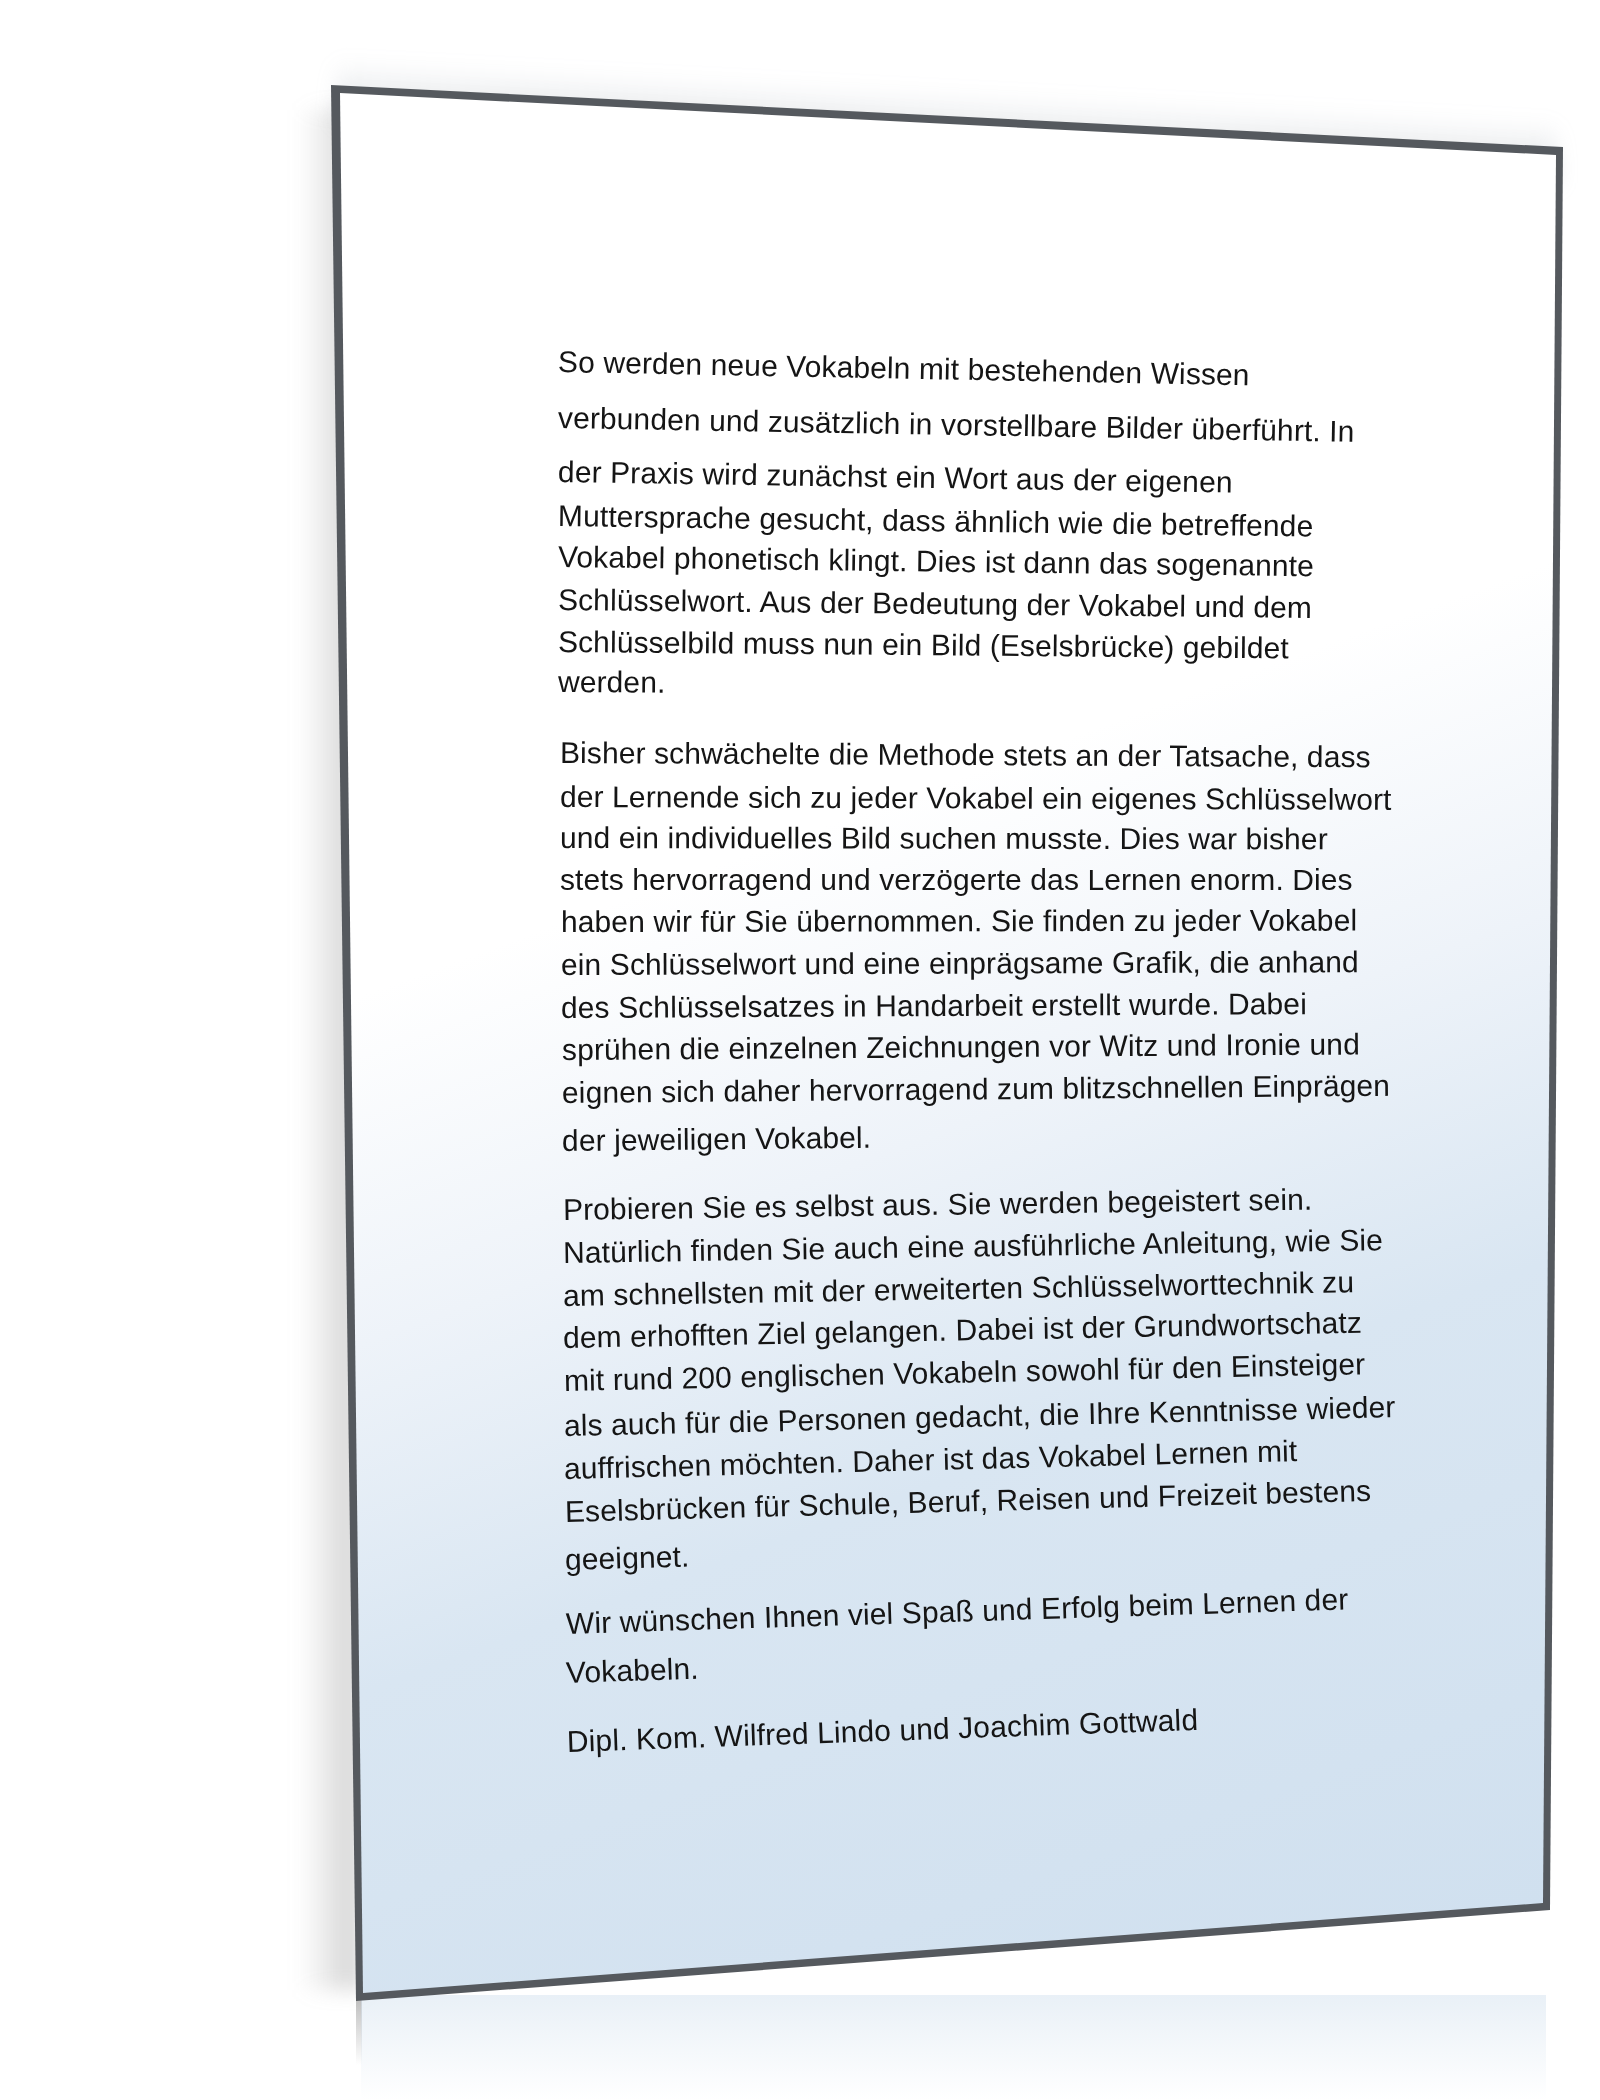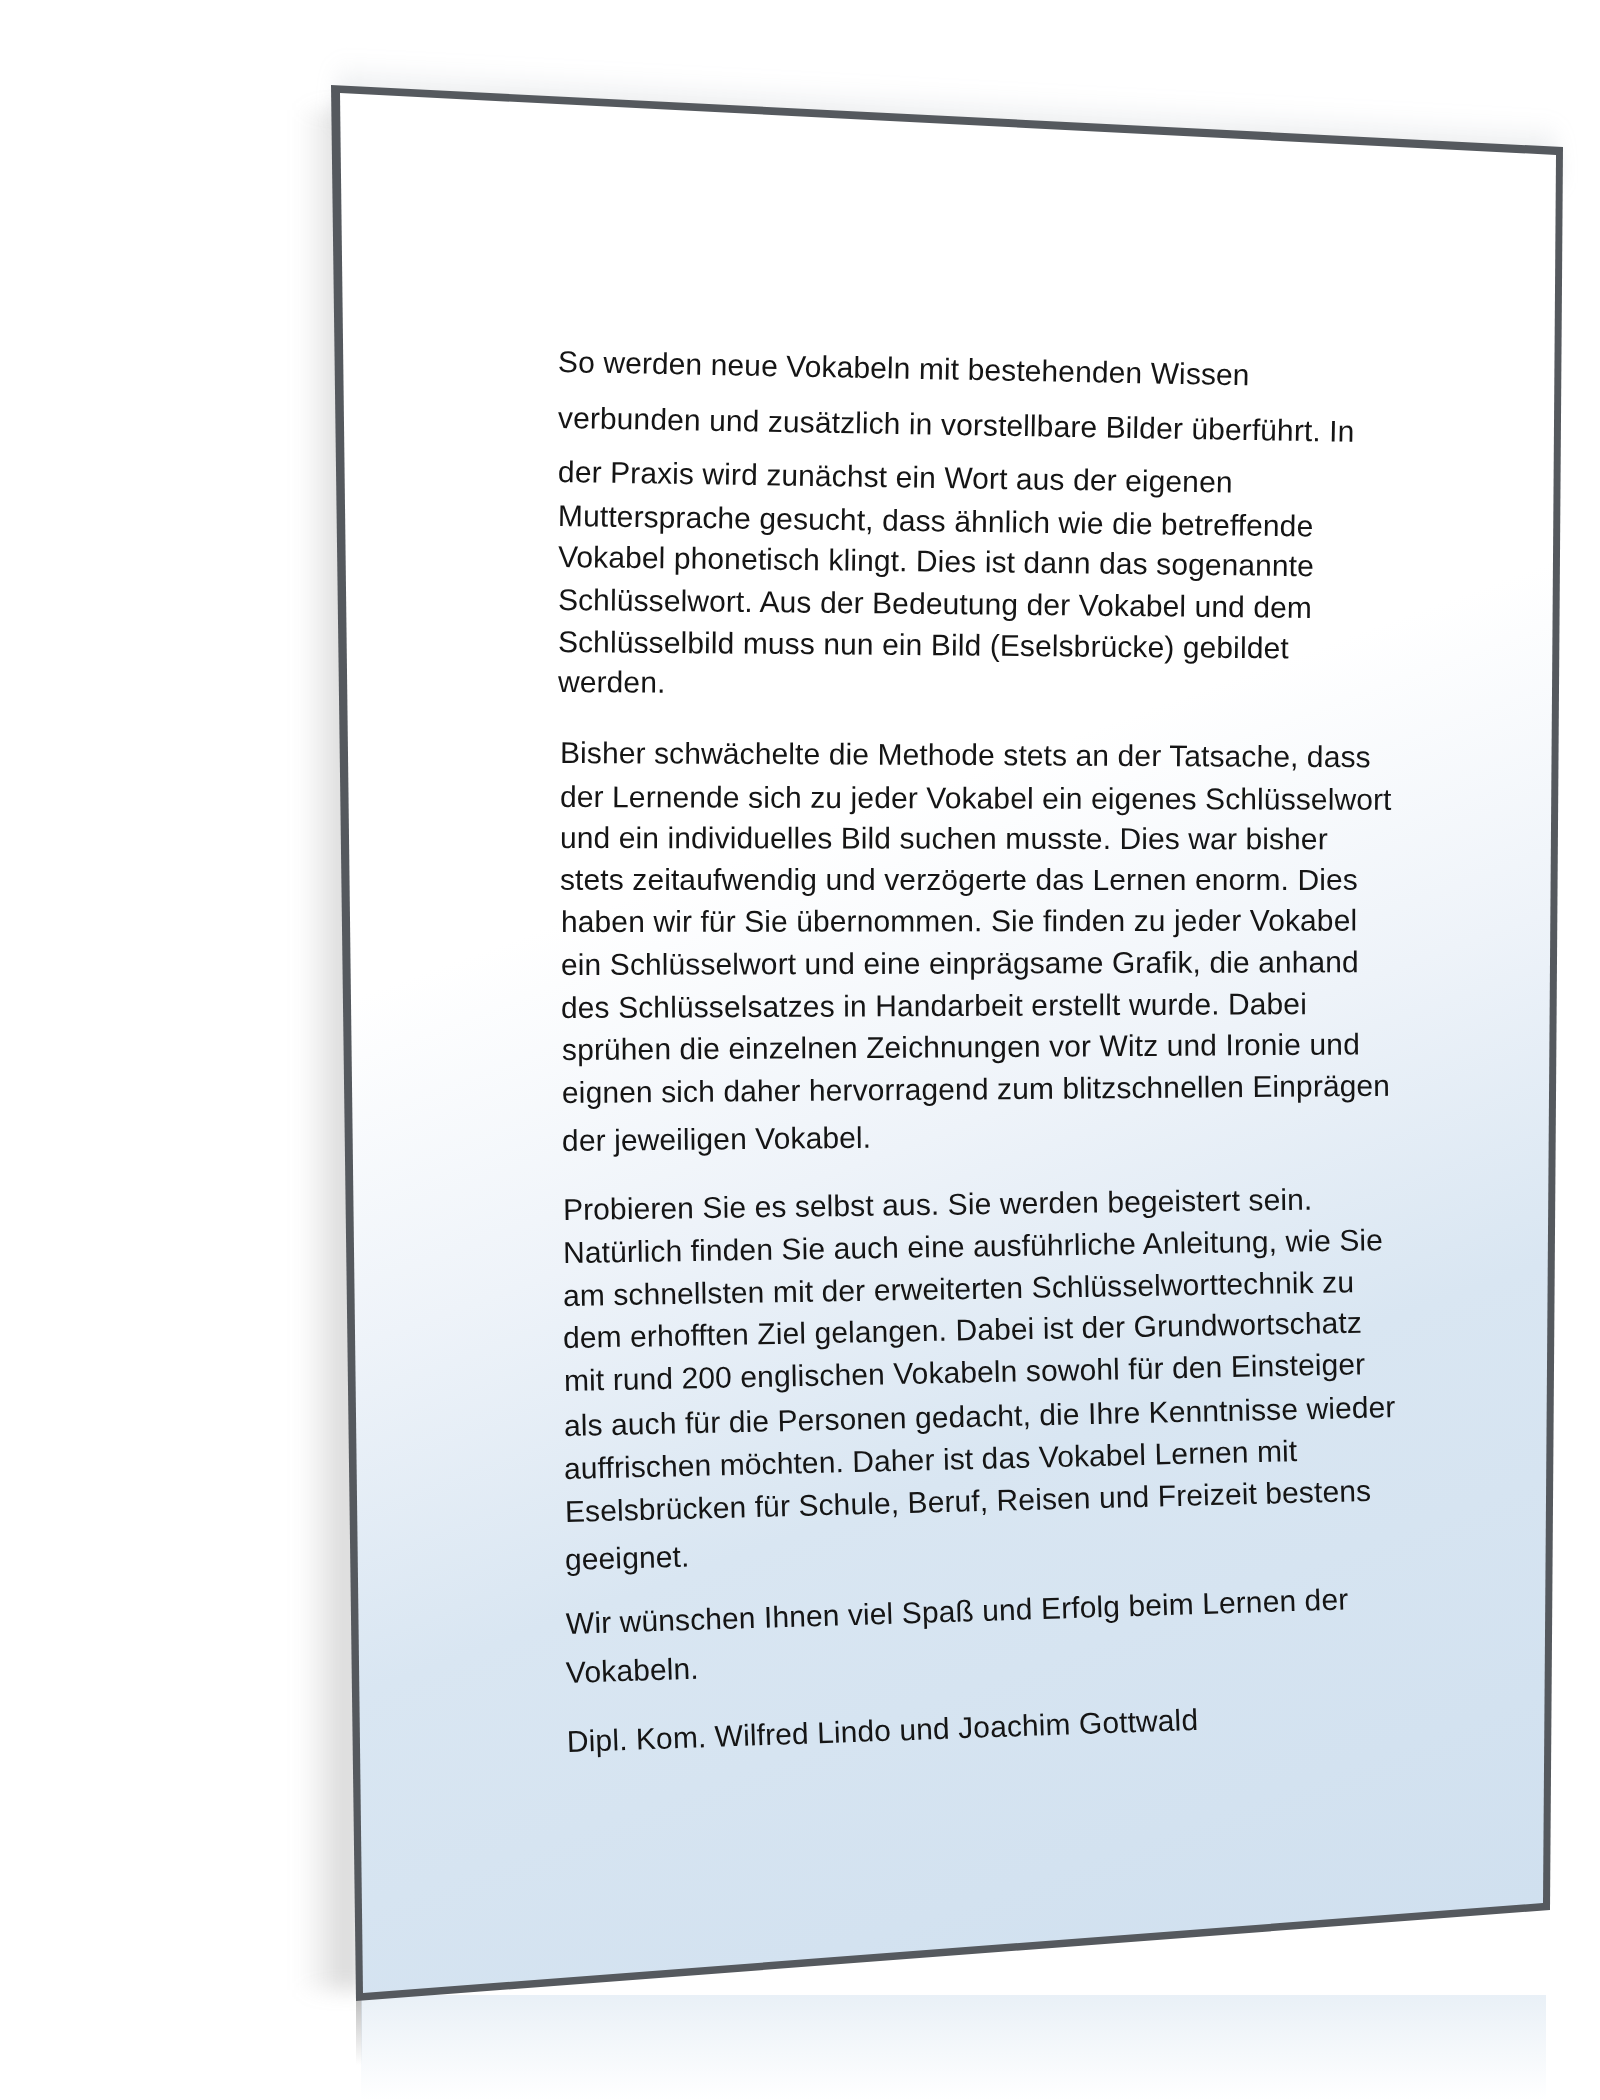--- a/index.html
+++ b/index.html
@@ -63,21 +63,21 @@
   <div class="line" style="left: 558px; top: 454.667px; transform: rotate(0.9deg);">der Praxis wird zunächst ein Wort aus der eigenen</div>
   <div class="line" style="left: 558px; top: 498.667px; transform: rotate(0.8deg);">Muttersprache gesucht, dass ähnlich wie die betreffende</div>
   <div class="line" style="left: 558px; top: 540px; transform: rotate(0.7deg);">Vokabel phonetisch klingt. Dies ist dann das sogenannte</div>
   <div class="line" style="left: 558px; top: 582.667px; transform: rotate(0.6deg);">Schlüsselwort. Aus der Bedeutung der Vokabel und dem</div>
   <div class="line" style="left: 558px; top: 625.333px; transform: rotate(0.5deg);">Schlüsselbild muss nun ein Bild (Eselsbrücke) gebildet</div>
   <div class="line" style="left: 558px; top: 665.333px; transform: rotate(0.4deg);">werden.</div>
 
   <div class="line" style="left: 560px; top: 736px; transform: rotate(0.3deg);">Bisher schwächelte die Methode stets an der Tatsache, dass</div>
   <div class="line" style="left: 560px; top: 780px; transform: rotate(0.2deg);">der Lernende sich zu jeder Vokabel ein eigenes Schlüsselwort</div>
   <div class="line" style="left: 560px; top: 821.333px; transform: rotate(0.1deg);">und ein individuelles Bild suchen musste. Dies war bisher</div>
-  <div class="line" style="left: 560px; top: 862.667px; transform: rotate(0deg);">stets zeitaufwendig und verzögerte das Lernen enorm. Dies</div>
+  <div class="line" style="left: 560px; top: 862.667px; transform: rotate(0deg);">stets hervorragend und verzögerte das Lernen enorm. Dies</div>
   <div class="line" style="left: 561px; top: 905.333px; transform: rotate(-0.1deg);">haben wir für Sie übernommen. Sie finden zu jeder Vokabel</div>
   <div class="line" style="left: 561px; top: 948px; transform: rotate(-0.2deg);">ein Schlüsselwort und eine einprägsame Grafik, die anhand</div>
   <div class="line" style="left: 561px; top: 990.667px; transform: rotate(-0.3deg);">des Schlüsselsatzes in Handarbeit erstellt wurde. Dabei</div>
   <div class="line" style="left: 562px; top: 1033.33px; transform: rotate(-0.4deg);">sprühen die einzelnen Zeichnungen vor Witz und Ironie und</div>
   <div class="line" style="left: 562px; top: 1076px; transform: rotate(-0.5deg);">eignen sich daher hervorragend zum blitzschnellen Einprägen</div>
   <div class="line" style="left: 562px; top: 1124px; transform: rotate(-0.6deg);">der jeweiligen Vokabel.</div>
 
   <div class="line" style="left: 563px; top: 1193.33px; transform: rotate(-0.8deg);">Probieren Sie es selbst aus. Sie werden begeistert sein.</div>
   <div class="line" style="left: 563px; top: 1236px; transform: rotate(-0.9deg);">Natürlich finden Sie auch eine ausführliche Anleitung, wie Sie</div>
   <div class="line" style="left: 563px; top: 1278.67px; transform: rotate(-1deg);">am schnellsten mit der erweiterten Schlüsselworttechnik zu</div>

